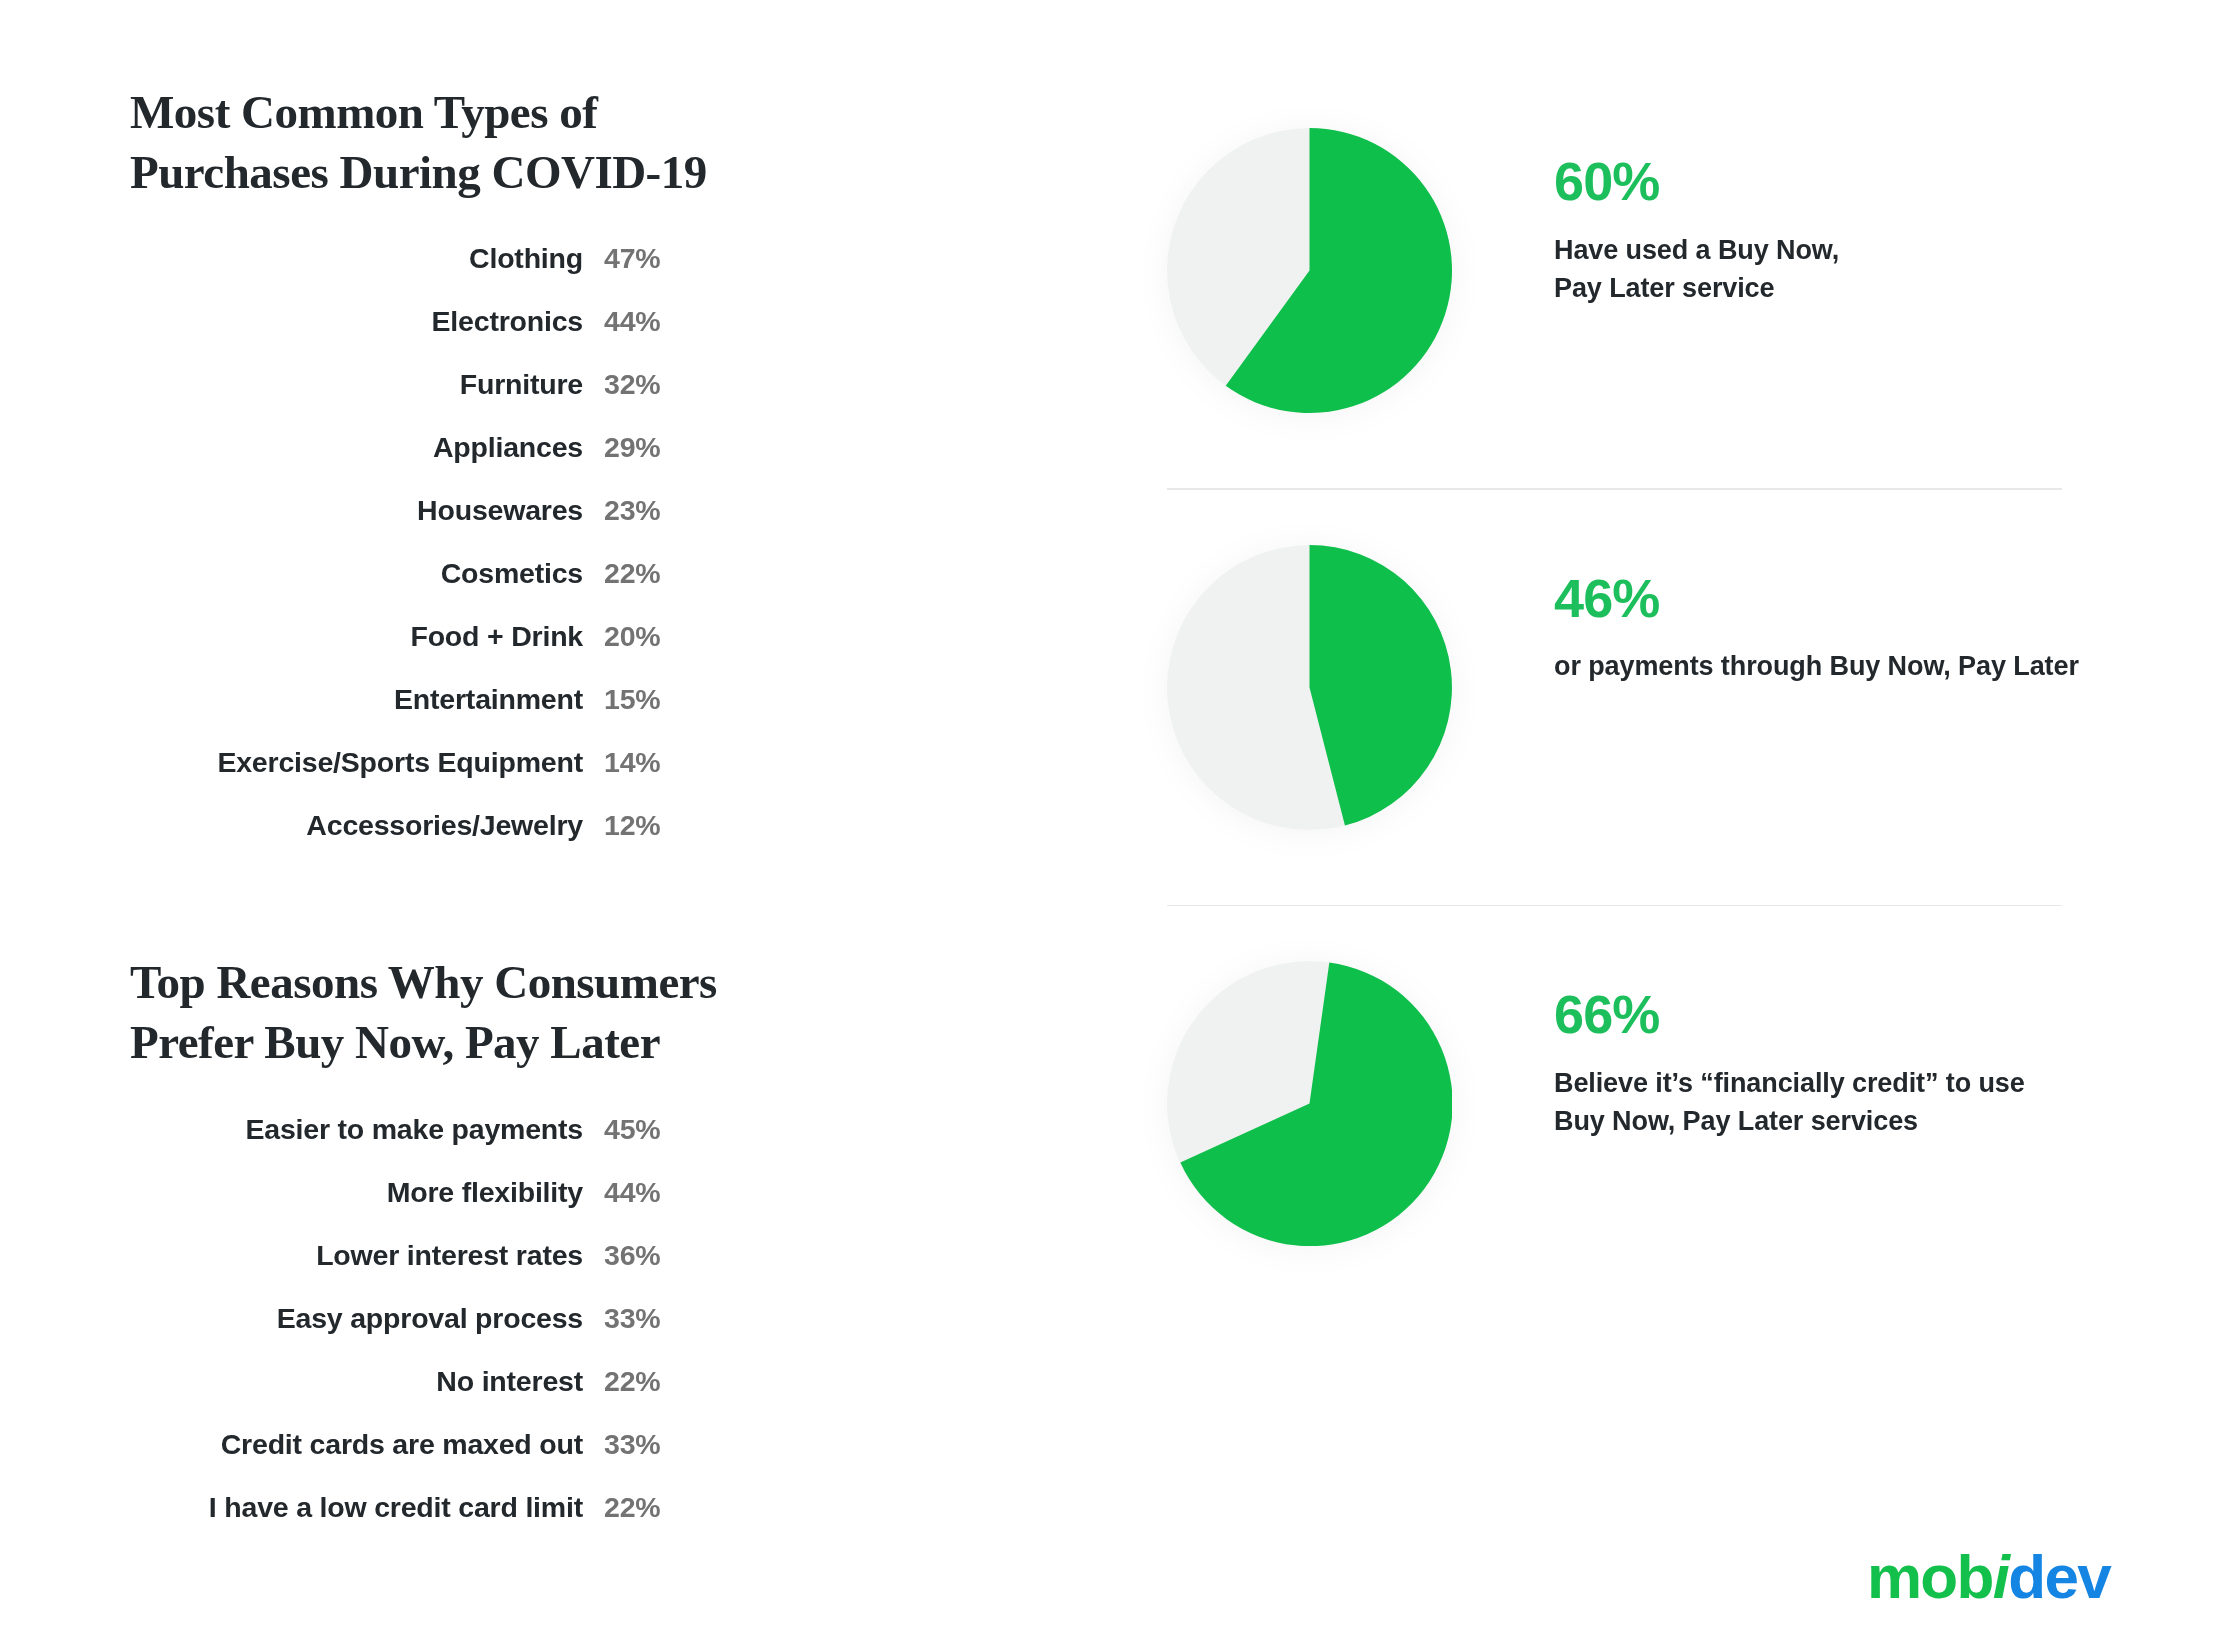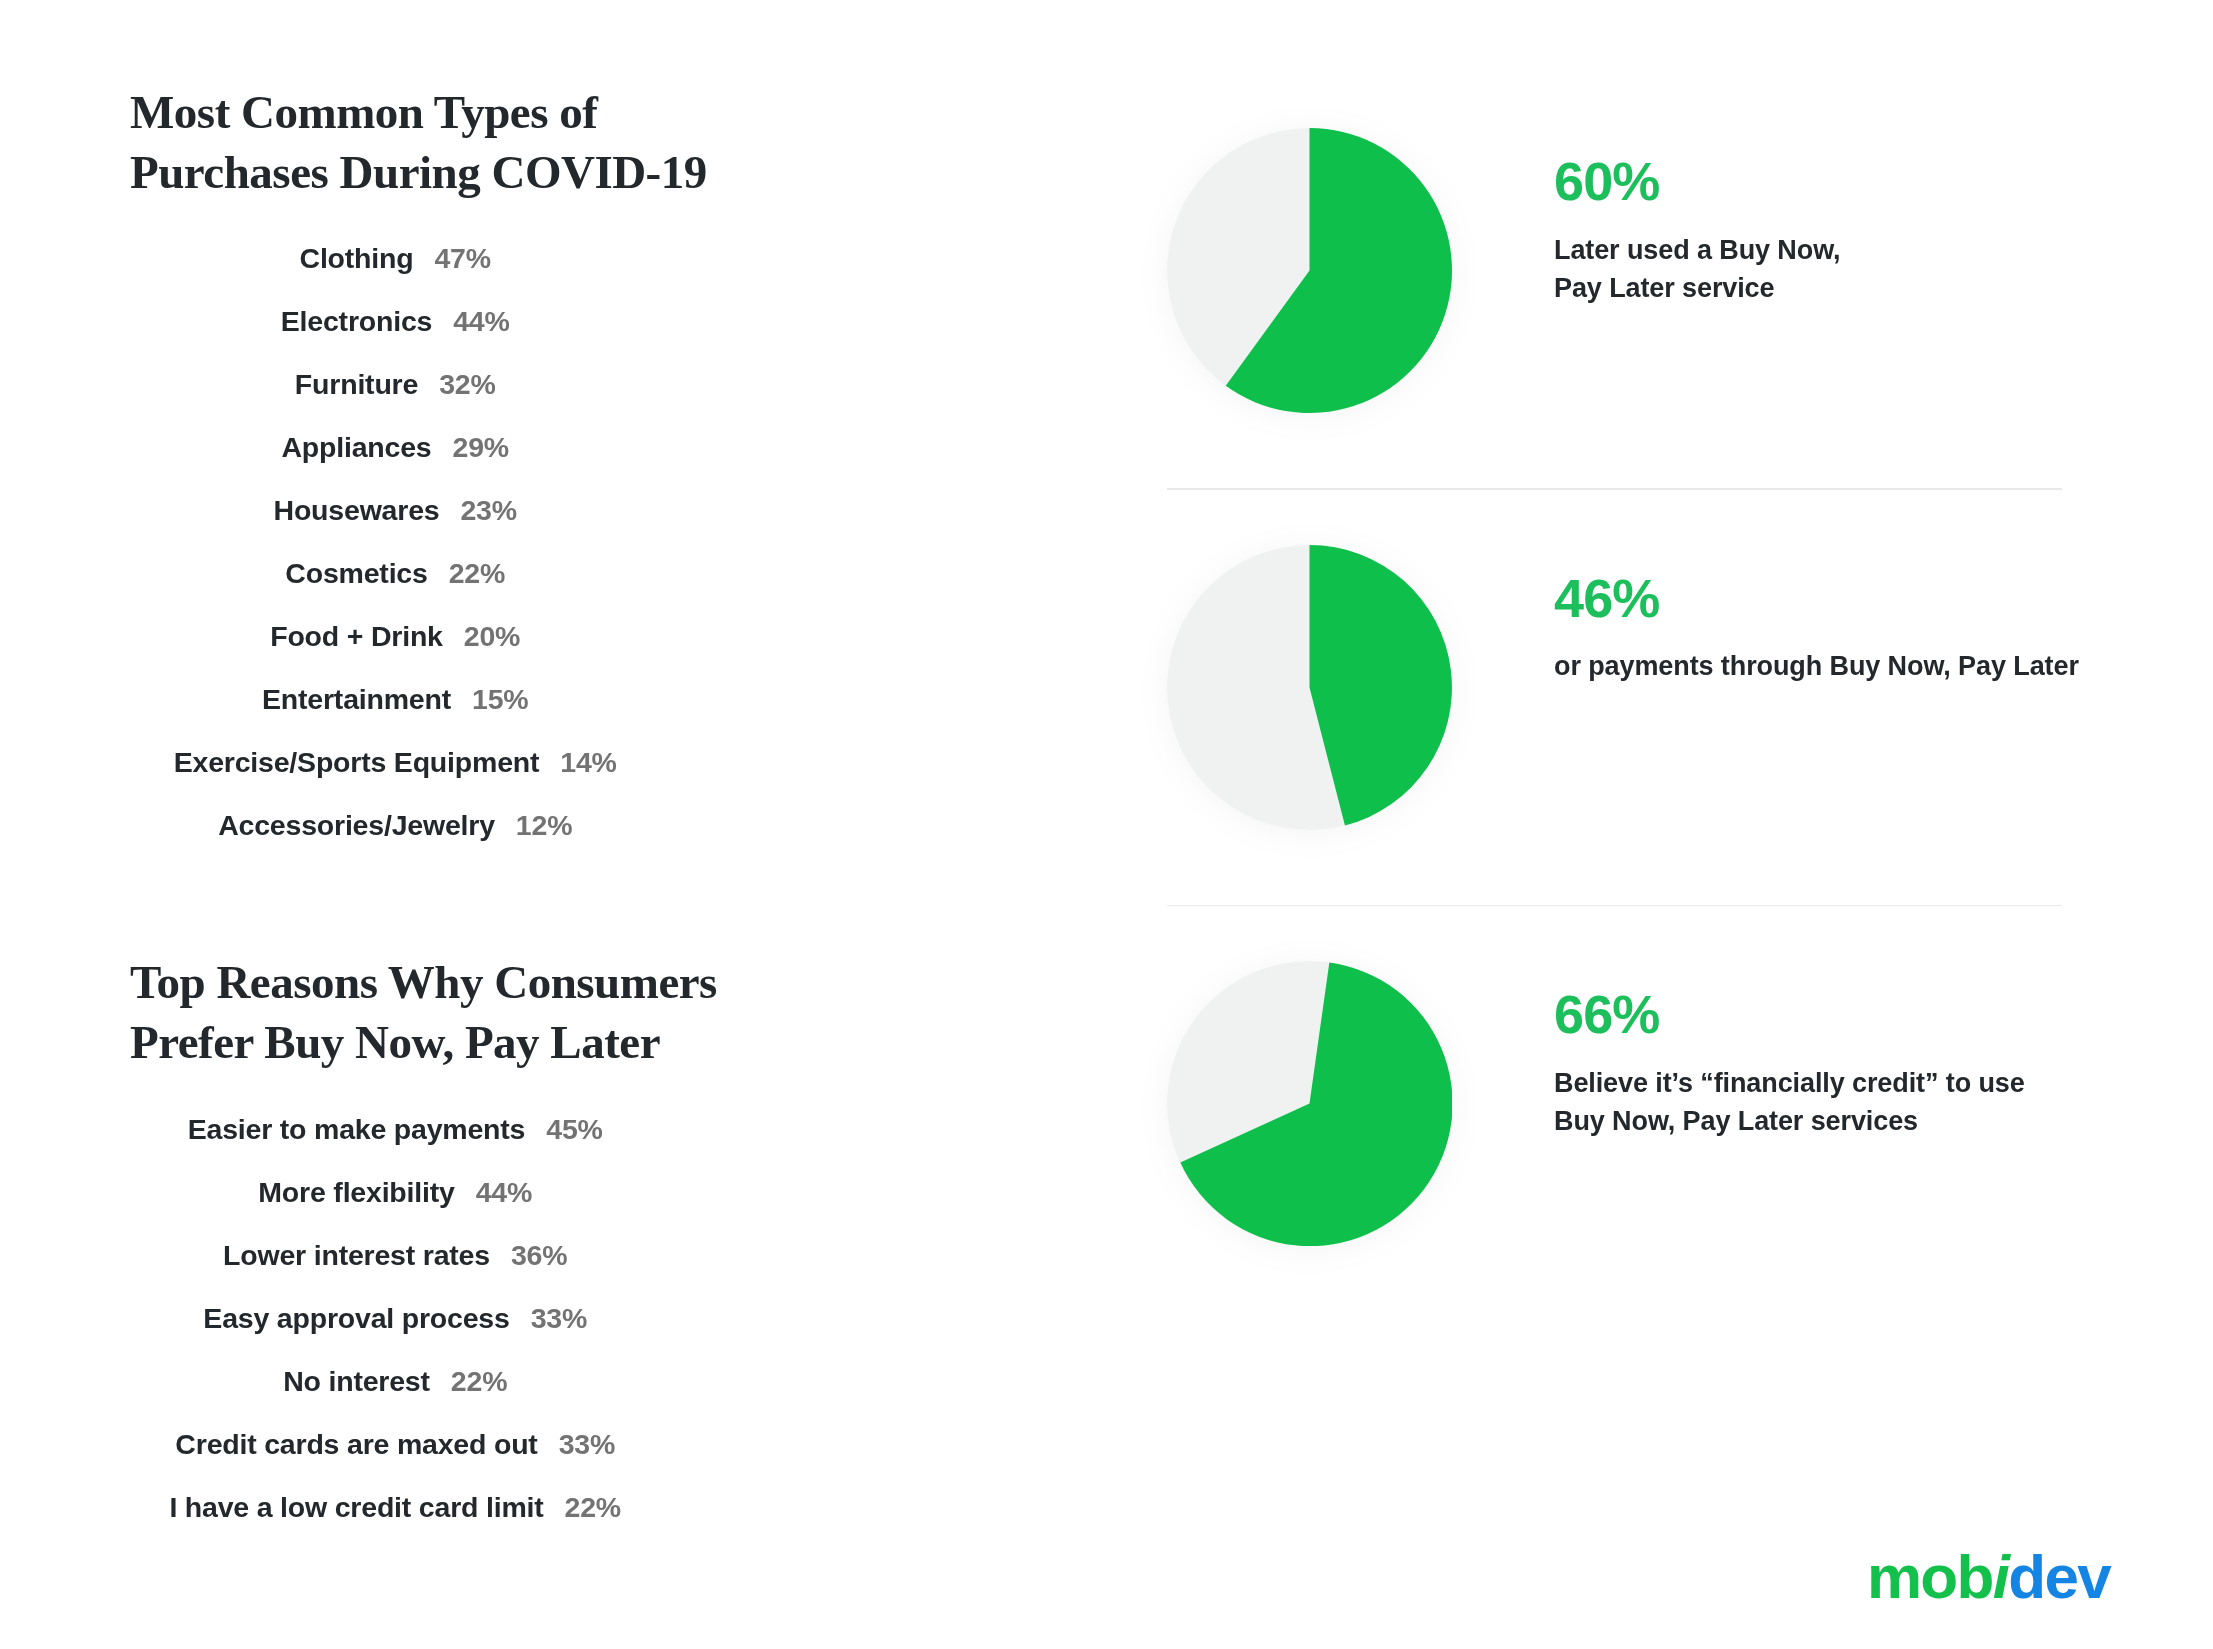--- a/index.html
+++ b/index.html
@@ -46,21 +46,21 @@
 
   .stat-list {
     list-style: none;
     margin: 0;
     padding: 0;
     width: 536px;
   }
   .stat-row {
     display: flex;
     align-items: baseline;
-    justify-content: center;
+    justify-content: flex-end;
     height: 63px;
   }
   .stat-label {
     font-size: 28.5px;
     font-weight: 600;
     color: #23282d;
     letter-spacing: -0.2px;
     white-space: nowrap;
   }
   .stat-value {
@@ -249,21 +249,21 @@
     <div class="pie-block">
       <div class="pie-wrap">
         <svg class="pie-svg" viewBox="0 0 200 200">
           <circle cx="100" cy="100" r="100" fill="#f0f2f1"></circle>
           <path d="M 100 100 L 100 0 A 100 100 0 1 1 41.22 180.90 Z" fill="#0fbf4b"></path>
         </svg>
       </div>
       <div class="pie-text">
         <div class="pie-pct">60%</div>
         <div class="pie-desc">
-          <span class="ln">Later used a Buy Now,</span>
+          <span class="ln">Have used a Buy Now,</span>
           <span class="ln">Pay Later service</span>
         </div>
       </div>
     </div>
 
     <div class="spacer-a"></div>
     <div class="divider"></div>
     <div class="spacer-b"></div>
 
     <div class="pie-block">

